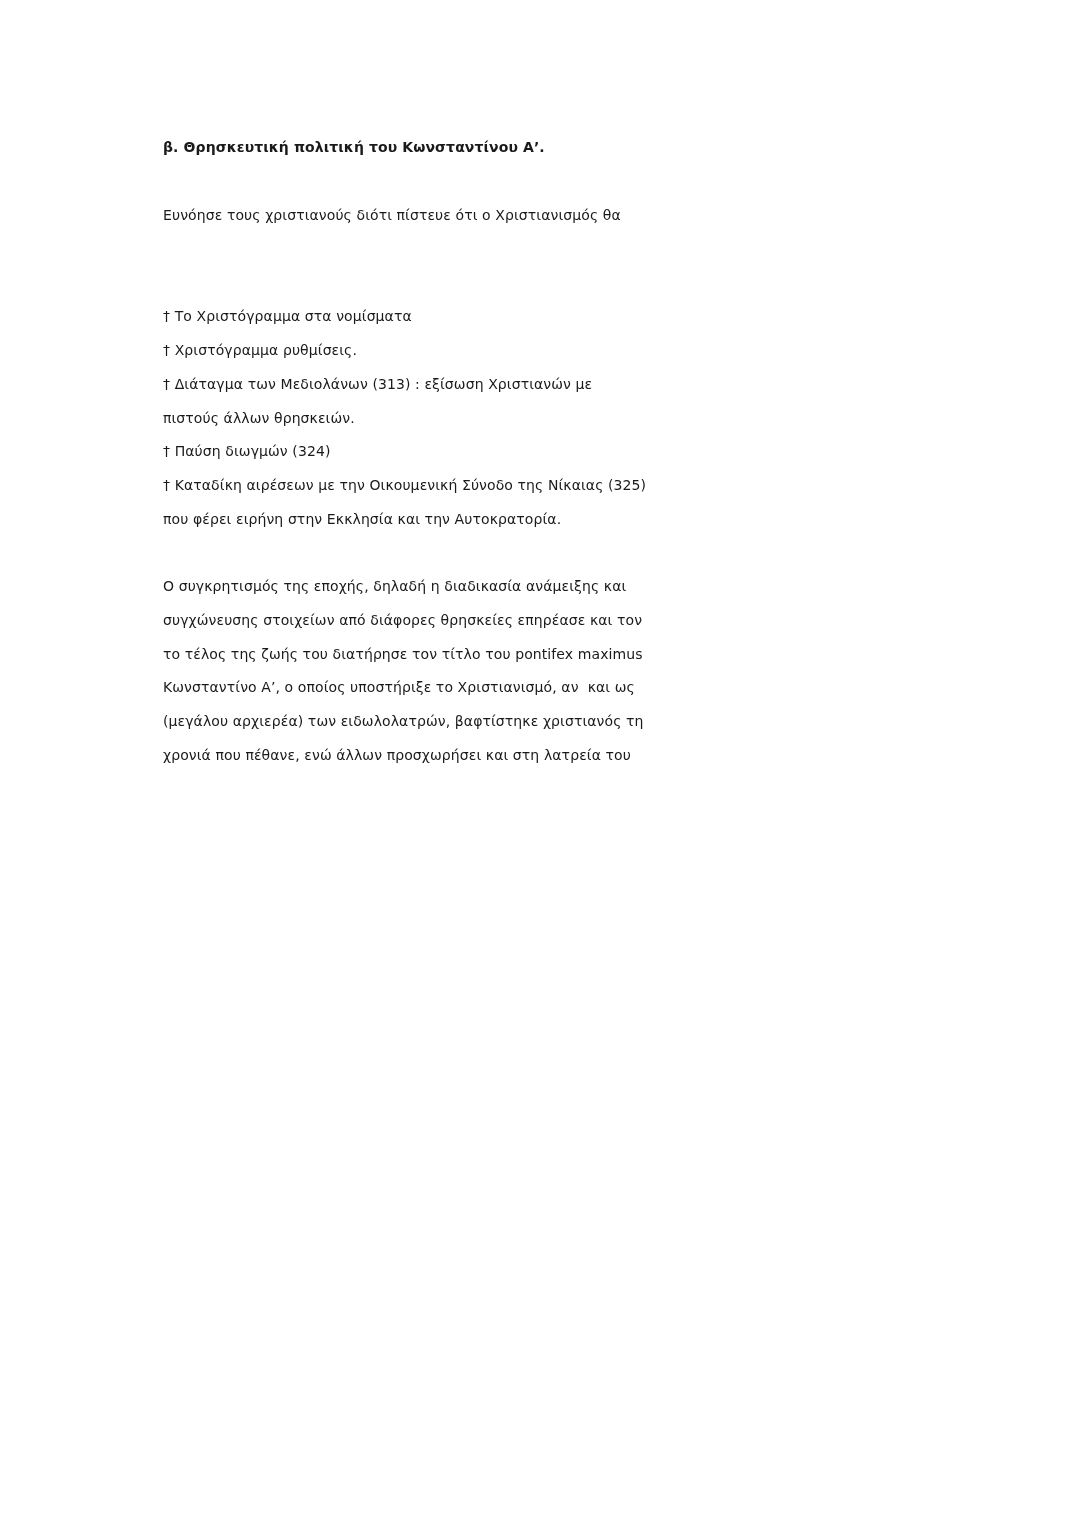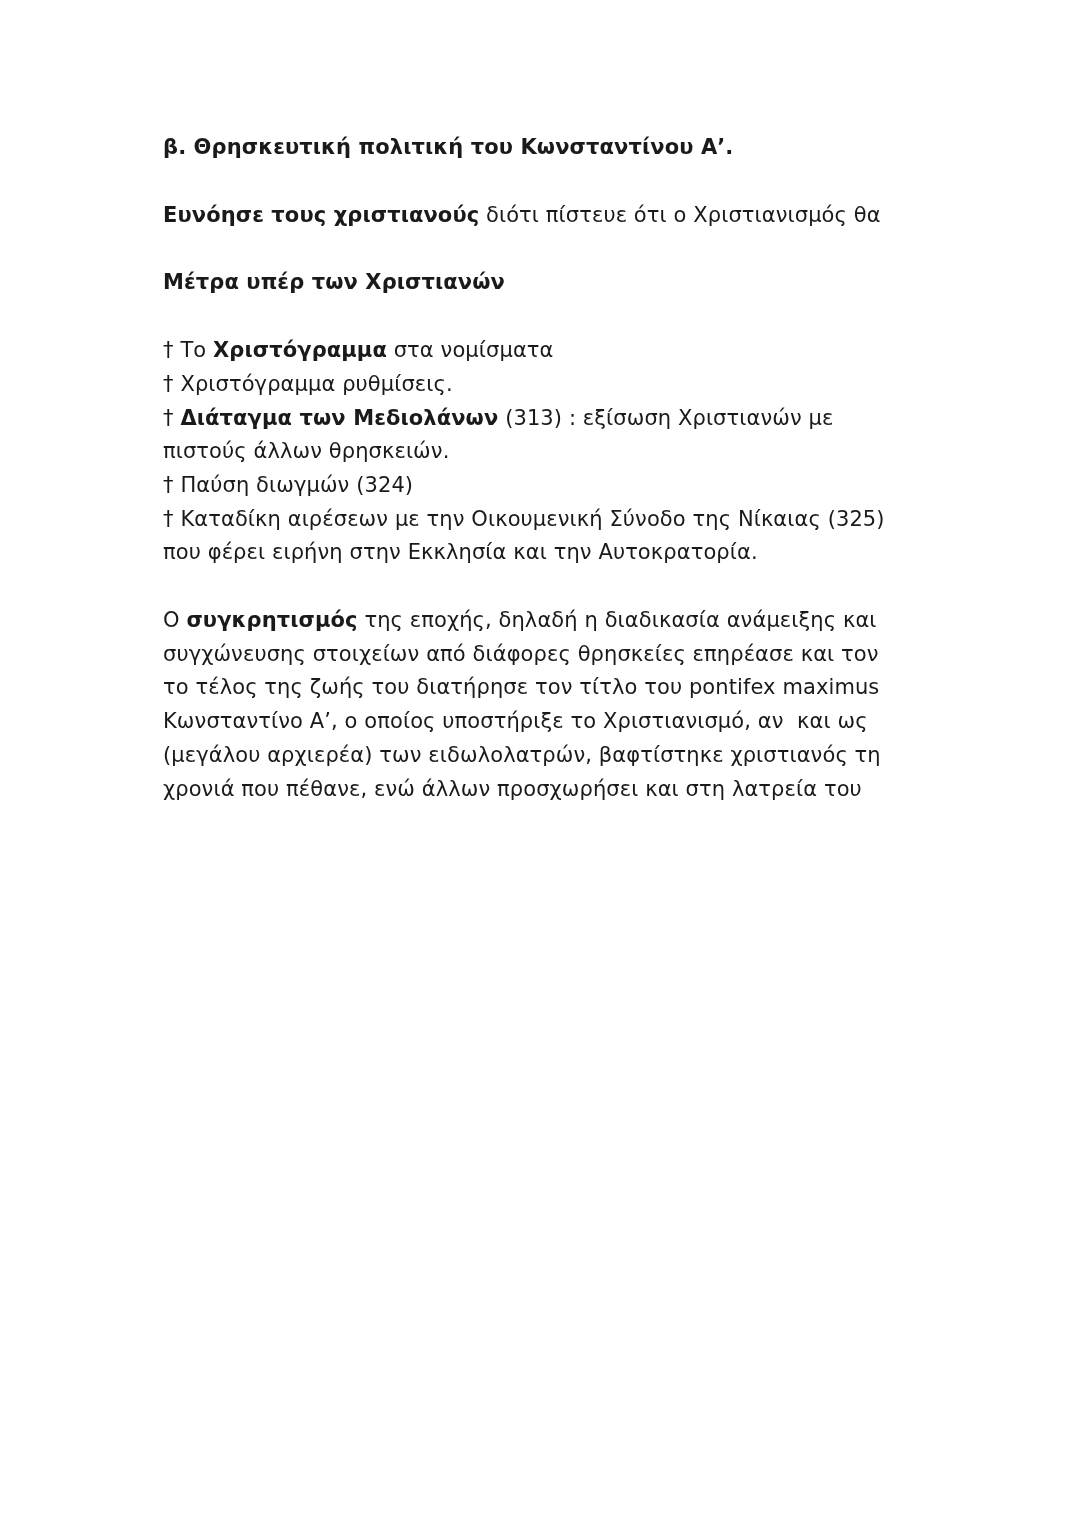--- a/index.html
+++ b/index.html
@@ -1,37 +1,36 @@
 <!DOCTYPE html>
 <html><head>
   <meta charset="utf-8">
   <style>
     html, body { margin: 0; padding: 0; background: #ffffff; }
     body { width: 1080px; height: 1528px; position: relative; overflow: hidden;
       font-family: "DejaVu Sans", sans-serif; color: #1a1a1a; }
     .page { position: absolute; left: 163px; top: 131px; width: 770px;
-      font-size: 21px; line-height: 33.7px; letter-spacing: 0.1px; }
+      font-size: 14px; line-height: 33.7px; letter-spacing: 0.1px; }
     .title { font-weight: bold; margin: 0; }
     p { margin: 0; }
     .gap1 { height: 34px; }
-    b { font-weight: bold; }
+    b { font-weight: normal; }
   </style>
 </head>
 <body>
 
 <div class="page">
   <p class="title">β. Θρησκευτική πολιτική του Κωνσταντίνου Α’.</p>
   <div class="gap1"></div>
 
   <div>
     <p><b>Ευνόησε τους χριστιανούς</b><span> διότι πίστευε ότι ο Χριστιανισμός θα</span></p>
   </div>
   <div class="gap1"></div>
 
-  <p class="title">Μέτρα υπέρ των Χριστιανών</p>
   <div class="gap1"></div>
 
   <div>
     <p><span>† </span><span>Το </span><b>Χριστόγραμμα</b><span> στα νομίσματα</span></p>
     <p><span>† </span><span>Χριστόγραμμα ρυθμίσεις.</span></p>
     <p><span>† </span><b>Διάταγμα των Μεδιολάνων</b><span> (313) : εξίσωση Χριστιανών με</span></p>
     <p>πιστούς άλλων θρησκειών.</p>
     <p><span>† </span><span>Παύση διωγμών (324)</span></p>
     <p><span>† </span><span>Καταδίκη αιρέσεων με την Οικουμενική Σύνοδο της Νίκαιας (325)</span></p>
     <p>που φέρει ειρήνη στην Εκκλησία και την Αυτοκρατορία.</p>

